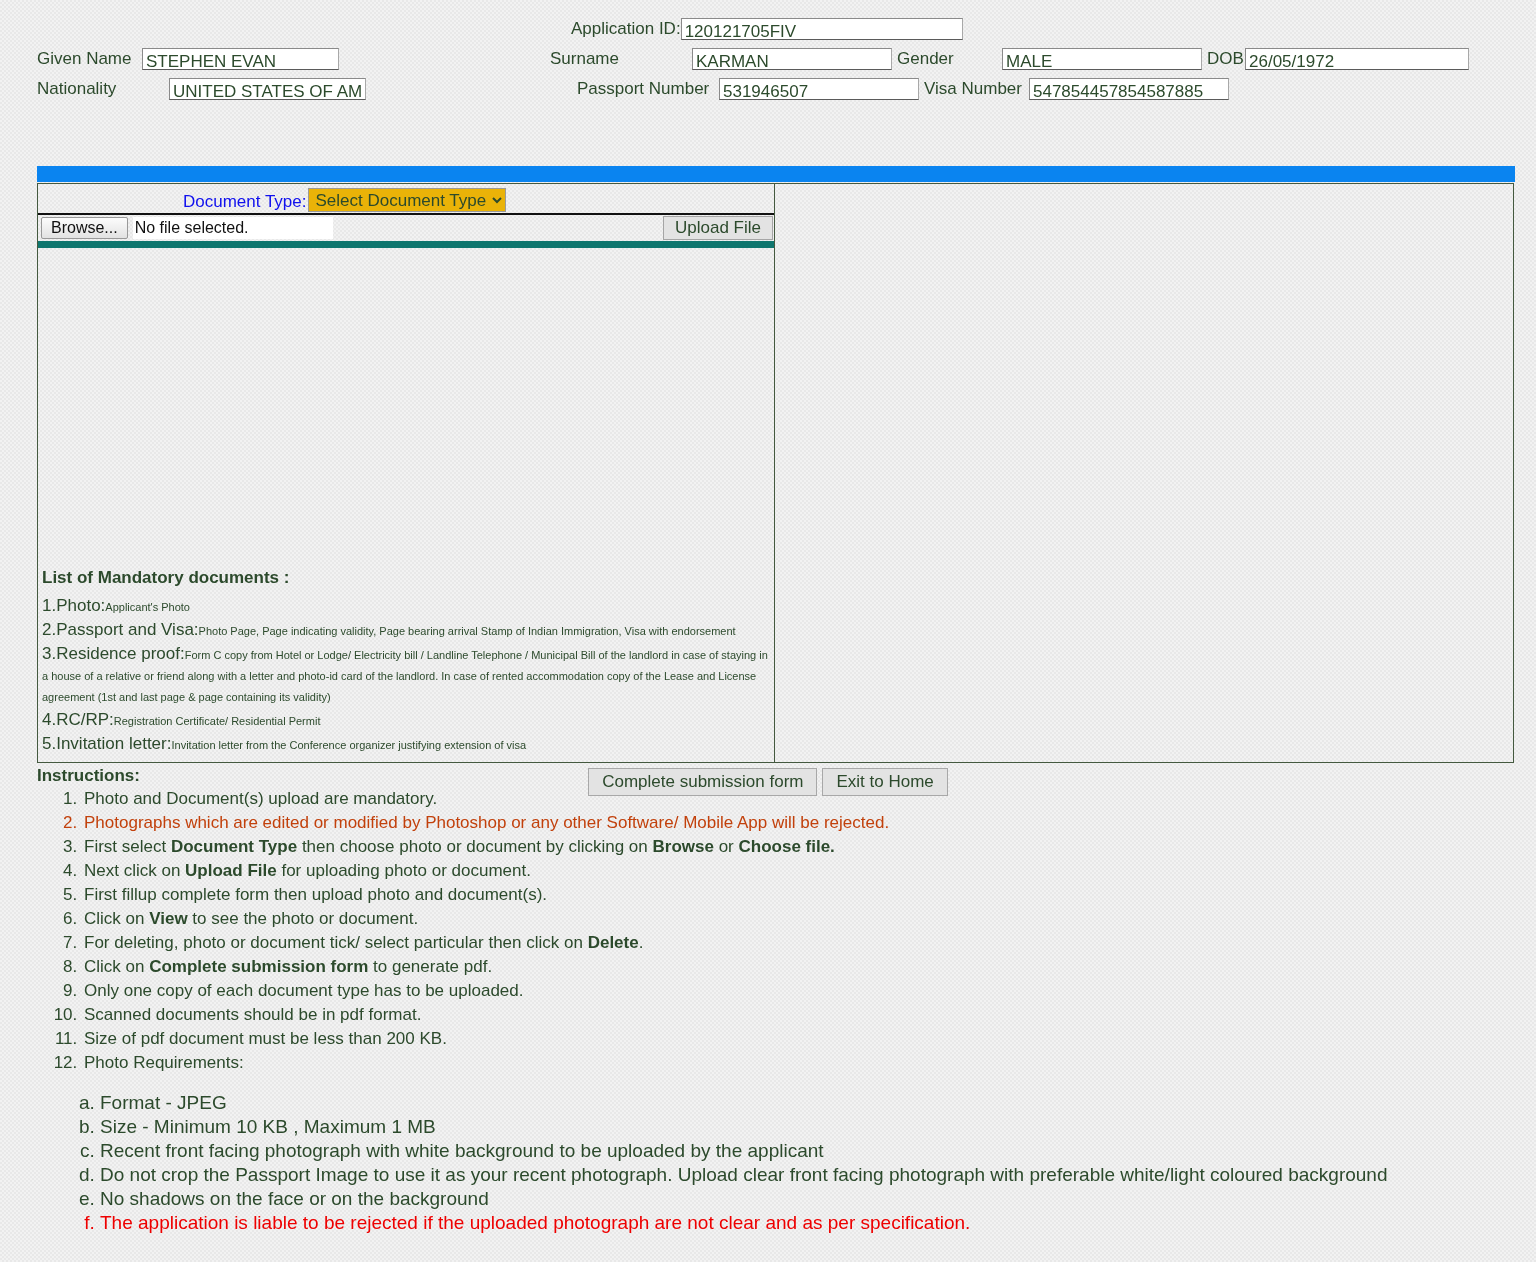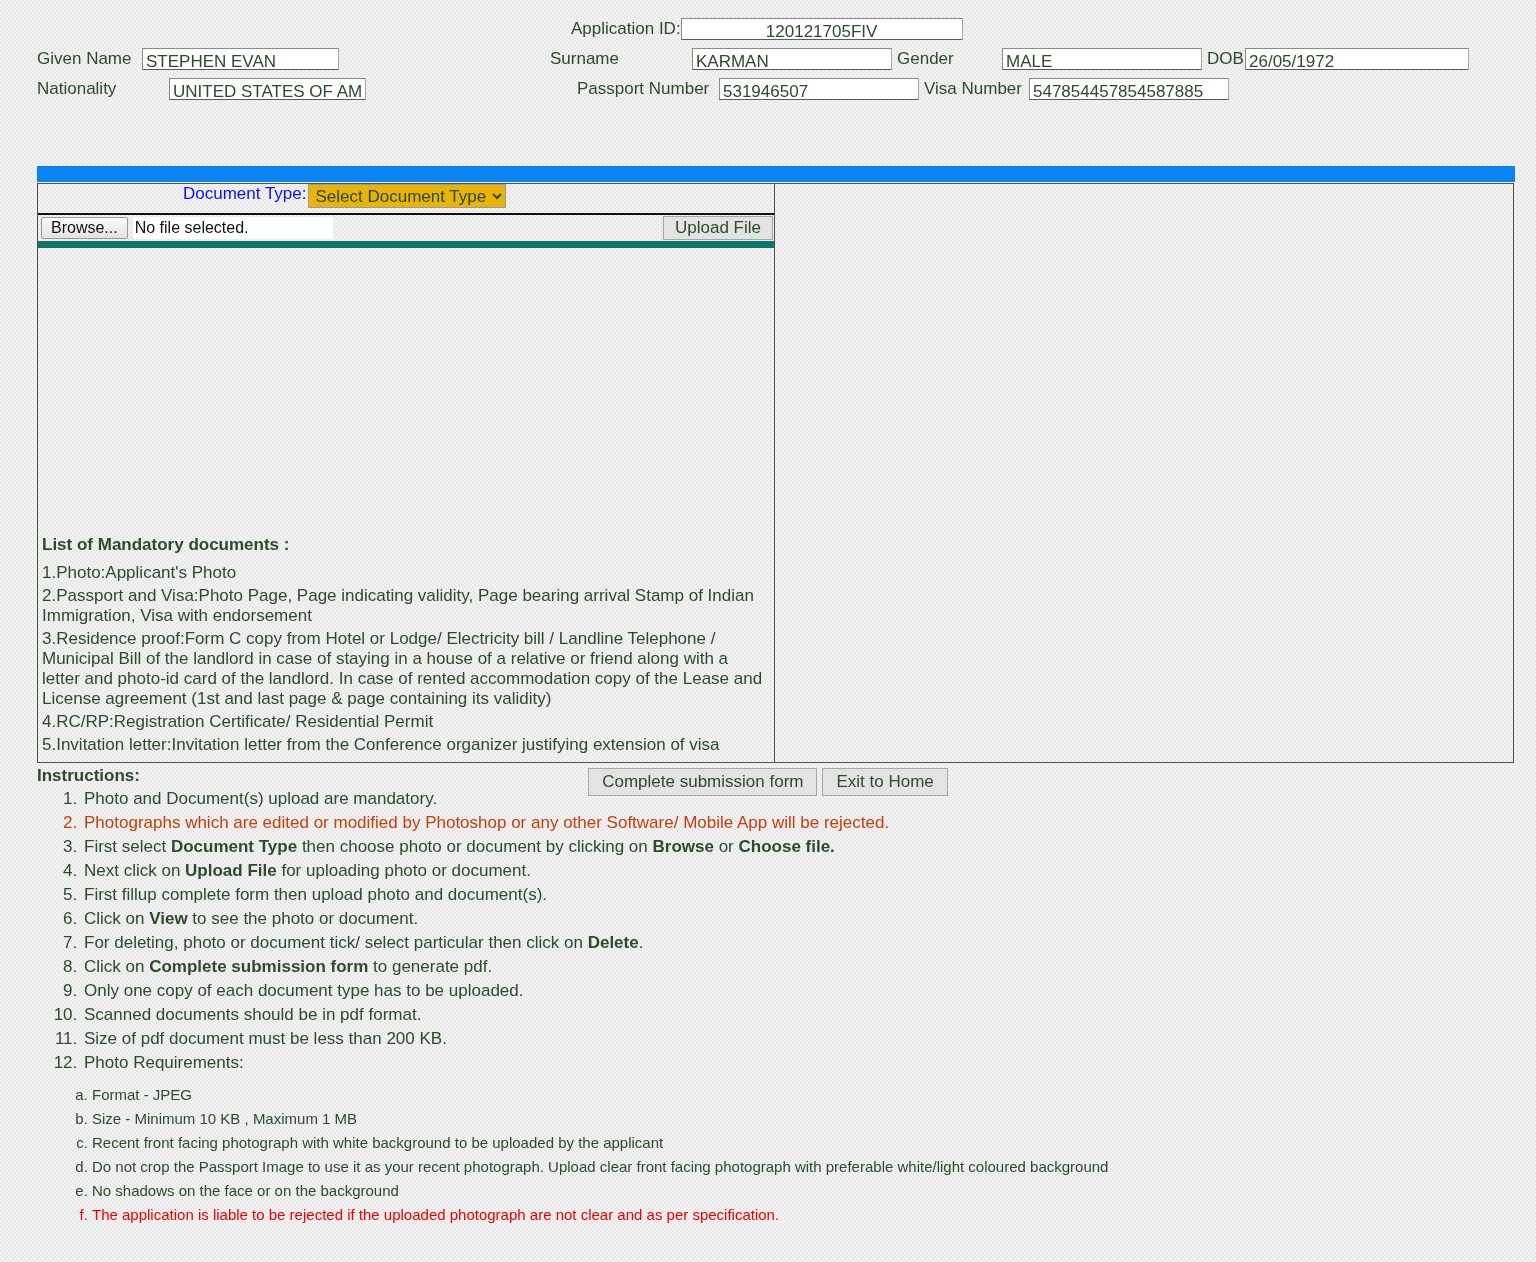--- a/index.html
+++ b/index.html
@@ -28,21 +28,20 @@
     padding: 0;
   }
 
   .appid-row {
     display: flex;
     align-items: center;
     justify-content: flex-start;
     height: 30px;
     padding-top: 14px;
     padding-left: 571px;
-    text-align: center;
   }
   .appid-label {
     font-size: 17px;
     white-space: nowrap;
   }
   .field {
     border: 1px solid #8a8a8a;
     border-bottom-color: #5a5a5a;
     border-right-color: #a8a8a8;
     background: #ffffff;
@@ -117,21 +116,21 @@
     flex-direction: column;
   }
   #right-pane {
     flex: 1;
     box-sizing: border-box;
   }
 
   
   #doctype-row {
     display: flex;
-    align-items: flex-start;
+    align-items: flex-end;
     justify-content: flex-start;
     height: 28px;
     padding-left: 145px;
   }
   #doctype-label {
     color: #1010ee;
     font-size: 17px;
     margin-right: 2px;
     white-space: nowrap;
   }
@@ -205,21 +204,21 @@
     font-size: 17px;
     font-weight: bold;
     margin-bottom: 8px;
   }
   .doc-item {
     font-size: 17px;
     line-height: 20px;
     margin-bottom: 3px;
   }
   .doc-item .desc {
-    font-size: 17px;
+    font-size: 11px;
   }
 
   
   #action-buttons {
     position: absolute;
     left: 0;
     top: 768px;
     width: 1536px;
     display: flex;
     justify-content: center;
@@ -251,23 +250,23 @@
   #instr-list {
     margin: 0;
     padding-left: 45px;
     font-size: 17px;
     line-height: 24px;
   }
   #instr-list > li { padding-left: 2px; }
   #instr-list > li.red { color: #c2410c; }
   #sub-list {
     list-style-type: lower-alpha;
-    margin: 8px;
+    margin: 16px;
     padding-left: 47px;
-    font-size: 15px;
+    font-size: 19px;
     line-height: 24px;
   }
   #sub-list > li.red { color: #ee0000; }
   .b { font-weight: bold; }
 </style>
 </head>
 <body>
 
 <div id="header-form">
 

